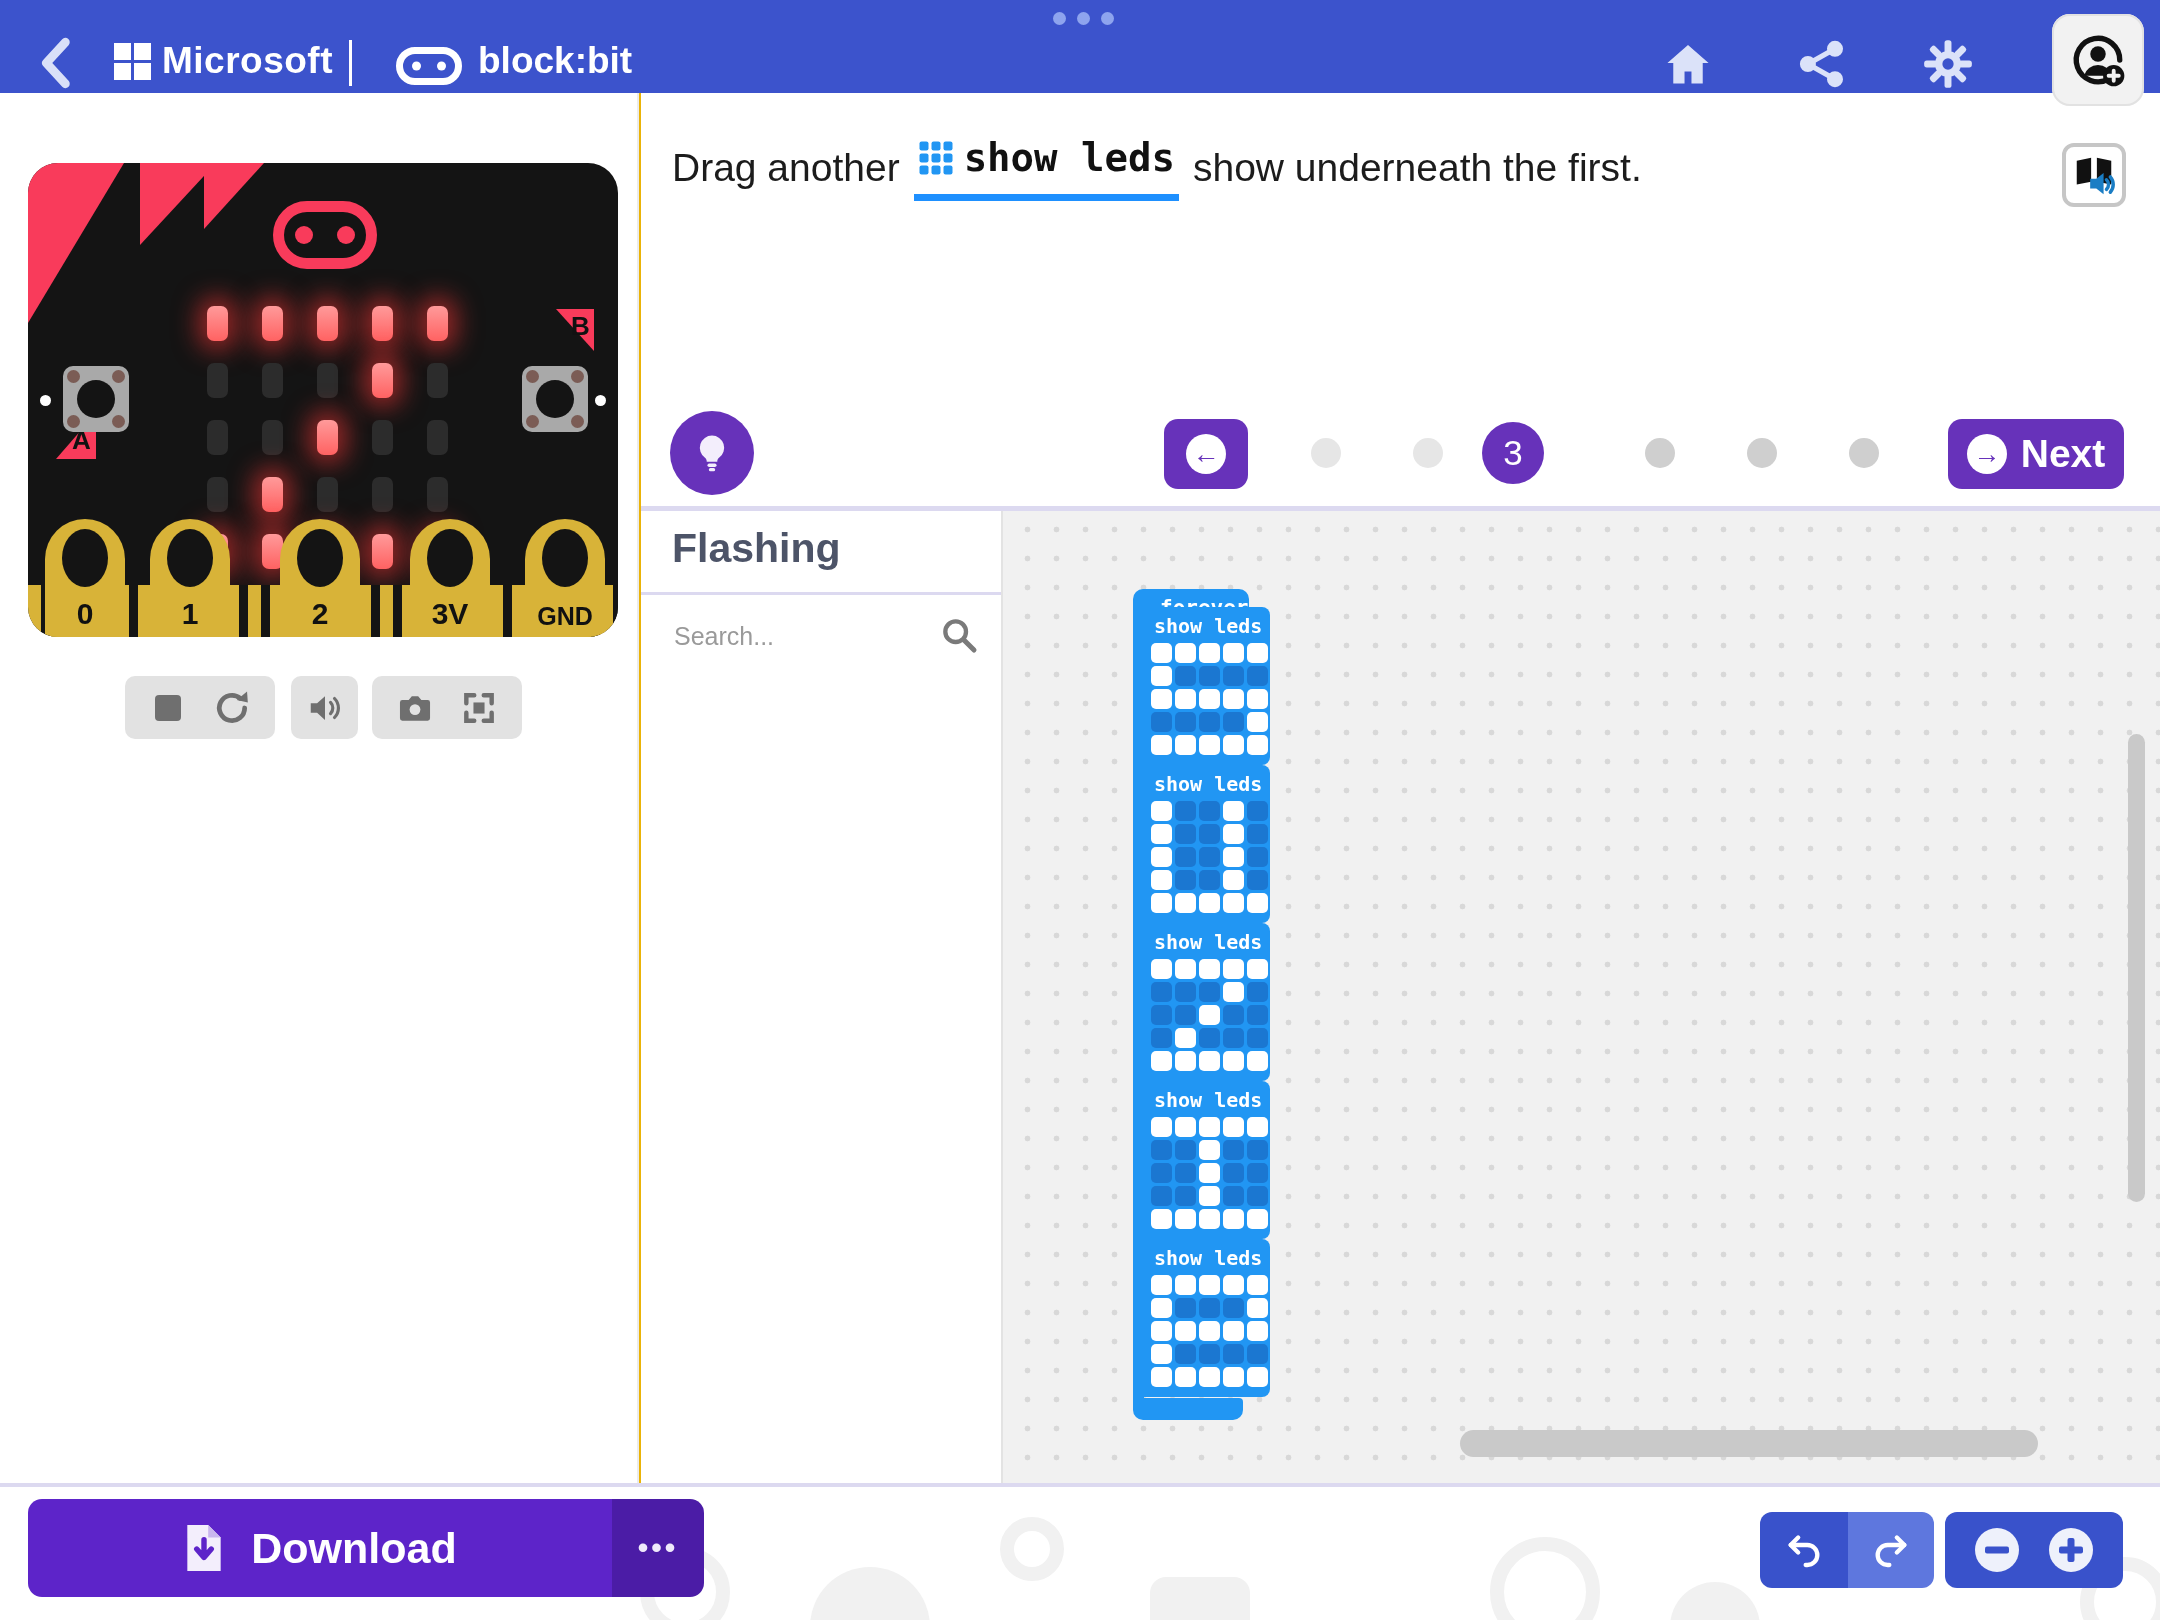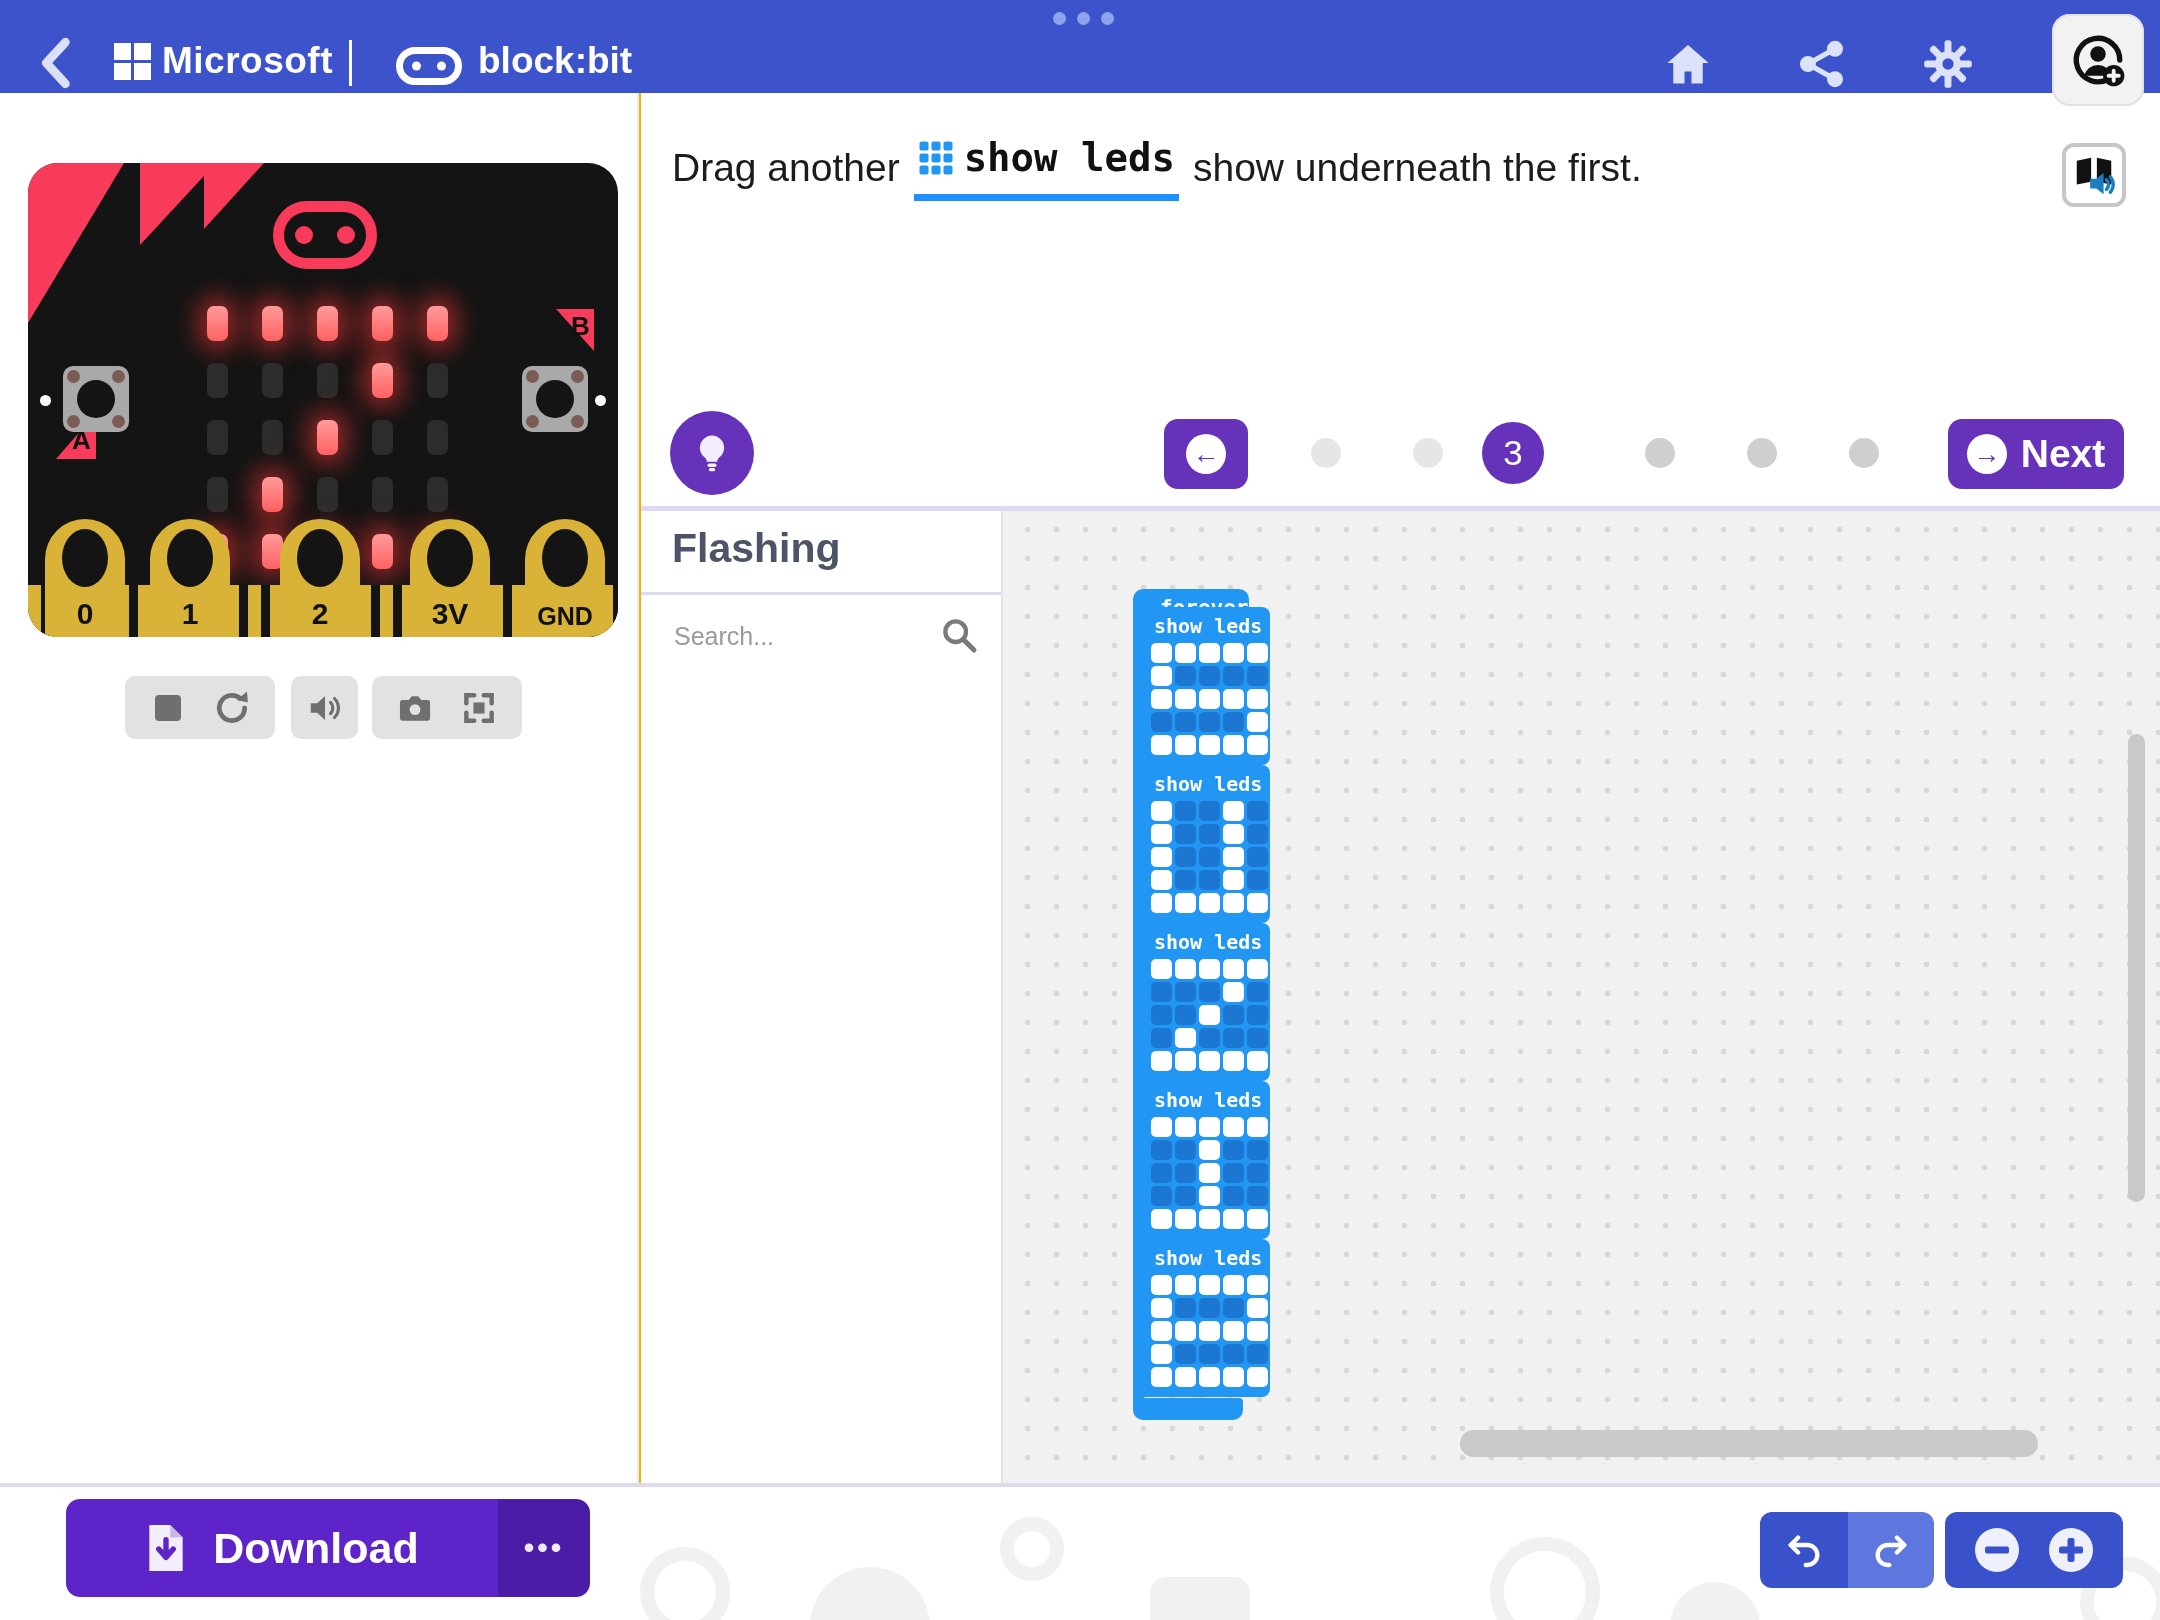--- a/index.html
+++ b/index.html
@@ -115,22 +115,22 @@
   .block-grid .cell{width:21px;height:20px;border-radius:5px;background:#1b77d1;cursor:pointer;}
   .block-grid .cell.on{background:#fff;}
   .vscroll{position:absolute;left:2128px;top:734px;width:17px;height:468px;border-radius:9px;background:#c9c9c9;z-index:5;cursor:grab;}
   .hscroll{position:absolute;left:1460px;top:1430px;width:578px;height:27px;border-radius:14px;background:#c9c9c9;z-index:5;cursor:grab;}
 
   
   .bottombar{position:absolute;left:0;top:1483px;width:2160px;height:137px;background:#fff;border-top:4px solid #dcd9f0;overflow:hidden;}
   .doodle{position:absolute;background:#f1f1f1;border-radius:50%;}
   .doodle.ring{background:transparent;border:14px solid #f1f1f1;}
   .dl-group{position:absolute;left:28px;top:12px;height:98px;display:flex;z-index:2;}
-  .dl-main{width:432px;background:#5d24c9;border-radius:14px 0 0 14px;display:flex;align-items:center;justify-content:center;
-           gap:26px;cursor:pointer;margin-left:38px;}
+  .dl-main{width:584px;background:#5d24c9;border-radius:14px 0 0 14px;display:flex;align-items:center;justify-content:center;
+           gap:26px;cursor:pointer;}
   .dl-label{color:#fff;font-size:43px;font-weight:700;}
   .dl-more{width:92px;background:#4b1ca6;border-radius:0 14px 14px 0;display:flex;align-items:center;justify-content:center;
            cursor:pointer;color:#efe9fb;font-size:30px;letter-spacing:3px;font-weight:700;}
   .ur-group{position:absolute;left:1760px;top:25px;height:76px;display:flex;z-index:2;}
   .undo-btn{width:88px;background:#3952cb;border-radius:12px 0 0 12px;display:flex;align-items:center;justify-content:center;cursor:pointer;}
   .redo-btn{width:86px;background:#5e77de;border-radius:0 12px 12px 0;display:flex;align-items:center;justify-content:center;cursor:pointer;}
   .zoom-group{position:absolute;left:1945px;top:25px;width:178px;height:76px;background:#3952cb;border-radius:12px;
               display:flex;align-items:center;justify-content:space-evenly;z-index:2;}
   .zoom-circle{width:44px;height:44px;border-radius:50%;background:#eef1fb;position:relative;cursor:pointer;}
   .zoom-circle .bar{position:absolute;left:50%;top:50%;transform:translate(-50%,-50%);width:24px;height:7px;background:#3952cb;border-radius:2px;}

